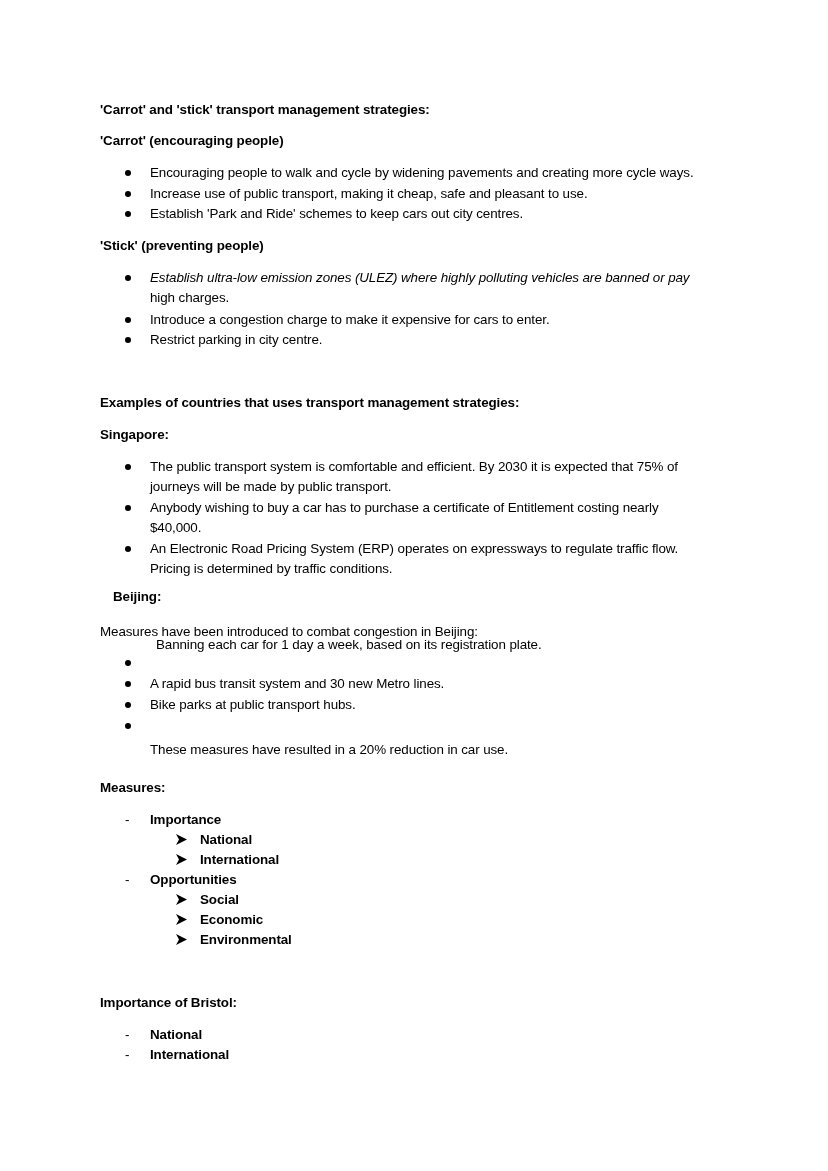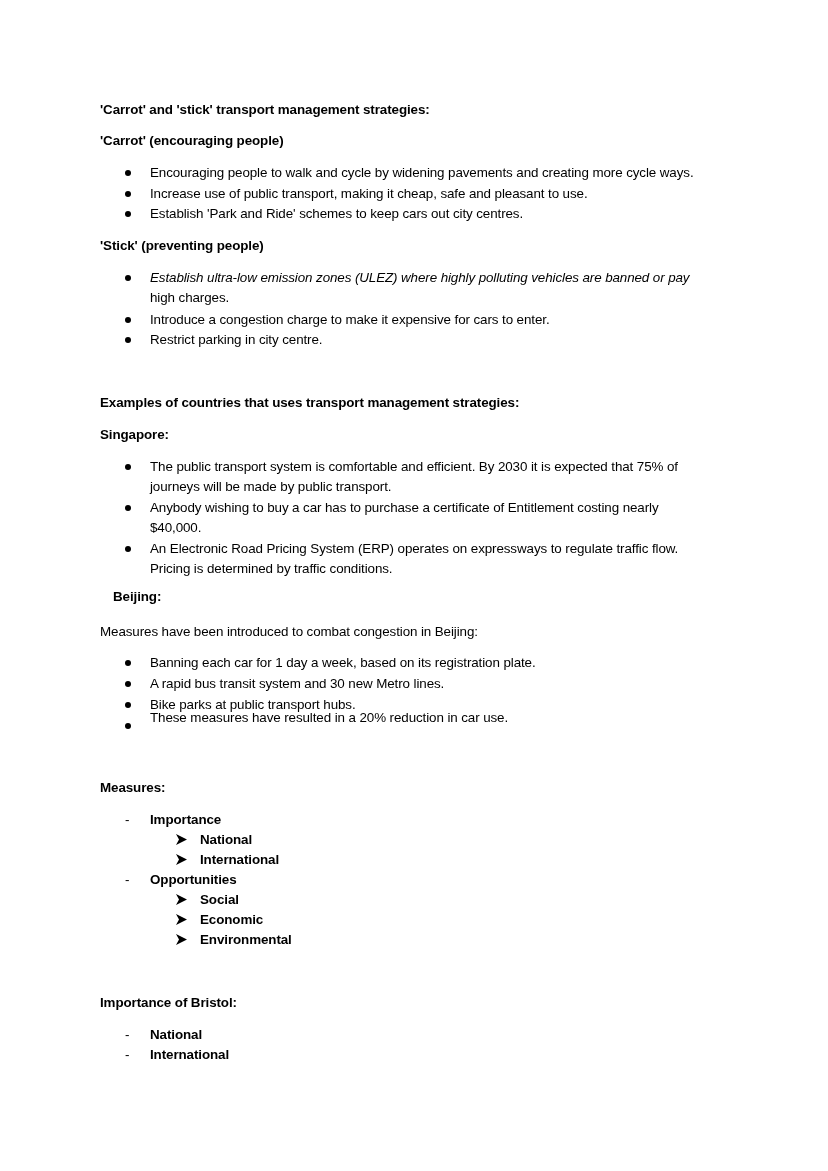--- a/index.html
+++ b/index.html
@@ -119,30 +119,30 @@
     <span class="bullet-dot" style="top:546px;"></span>
     <div class="bullet-text" style="top:539px;">An Electronic Road Pricing System (ERP) operates on expressways to regulate traffic flow.</div>
     <div class="bullet-text" style="top:559px;">Pricing is determined by traffic conditions.</div>
   </div>
 
   <div class="abs bold heading" style="top:587px;padding-left:13px;">Beijing:</div>
   <div class="abs heading" style="top:622px;">Measures have been introduced to combat congestion in Beijing:</div>
 
   <div>
     <span class="bullet-dot" style="top:660px;"></span>
-    <div class="bullet-text" style="top:653px;">Banning each car for 1 day a week, based on its registration plate.</div>
+    <div class="bullet-text" style="top:635px;margin-left:6px;">Banning each car for 1 day a week, based on its registration plate.</div>
 
     <span class="bullet-dot" style="top:681px;"></span>
     <div class="bullet-text" style="top:674px;">A rapid bus transit system and 30 new Metro lines.</div>
 
     <span class="bullet-dot" style="top:702px;"></span>
     <div class="bullet-text" style="top:695px;">Bike parks at public transport hubs.</div>
 
     <span class="bullet-dot" style="top:723px;"></span>
-    <div class="bullet-text" style="top:708px;text-align:center;">These measures have resulted in a 20% reduction in car use.</div>
+    <div class="bullet-text" style="top:740px;text-align:center;">These measures have resulted in a 20% reduction in car use.</div>
   </div>
 
   <div class="abs bold heading" style="top:778px;">Measures:</div>
 
   <div>
     <div class="dash" style="top:810px;">-</div>
     <div class="dash-text" style="top:810px;">Importance</div>
 
     <div class="arrow" style="top:830px;">
       <svg width="11" height="11" viewBox="0 0 11 11">

